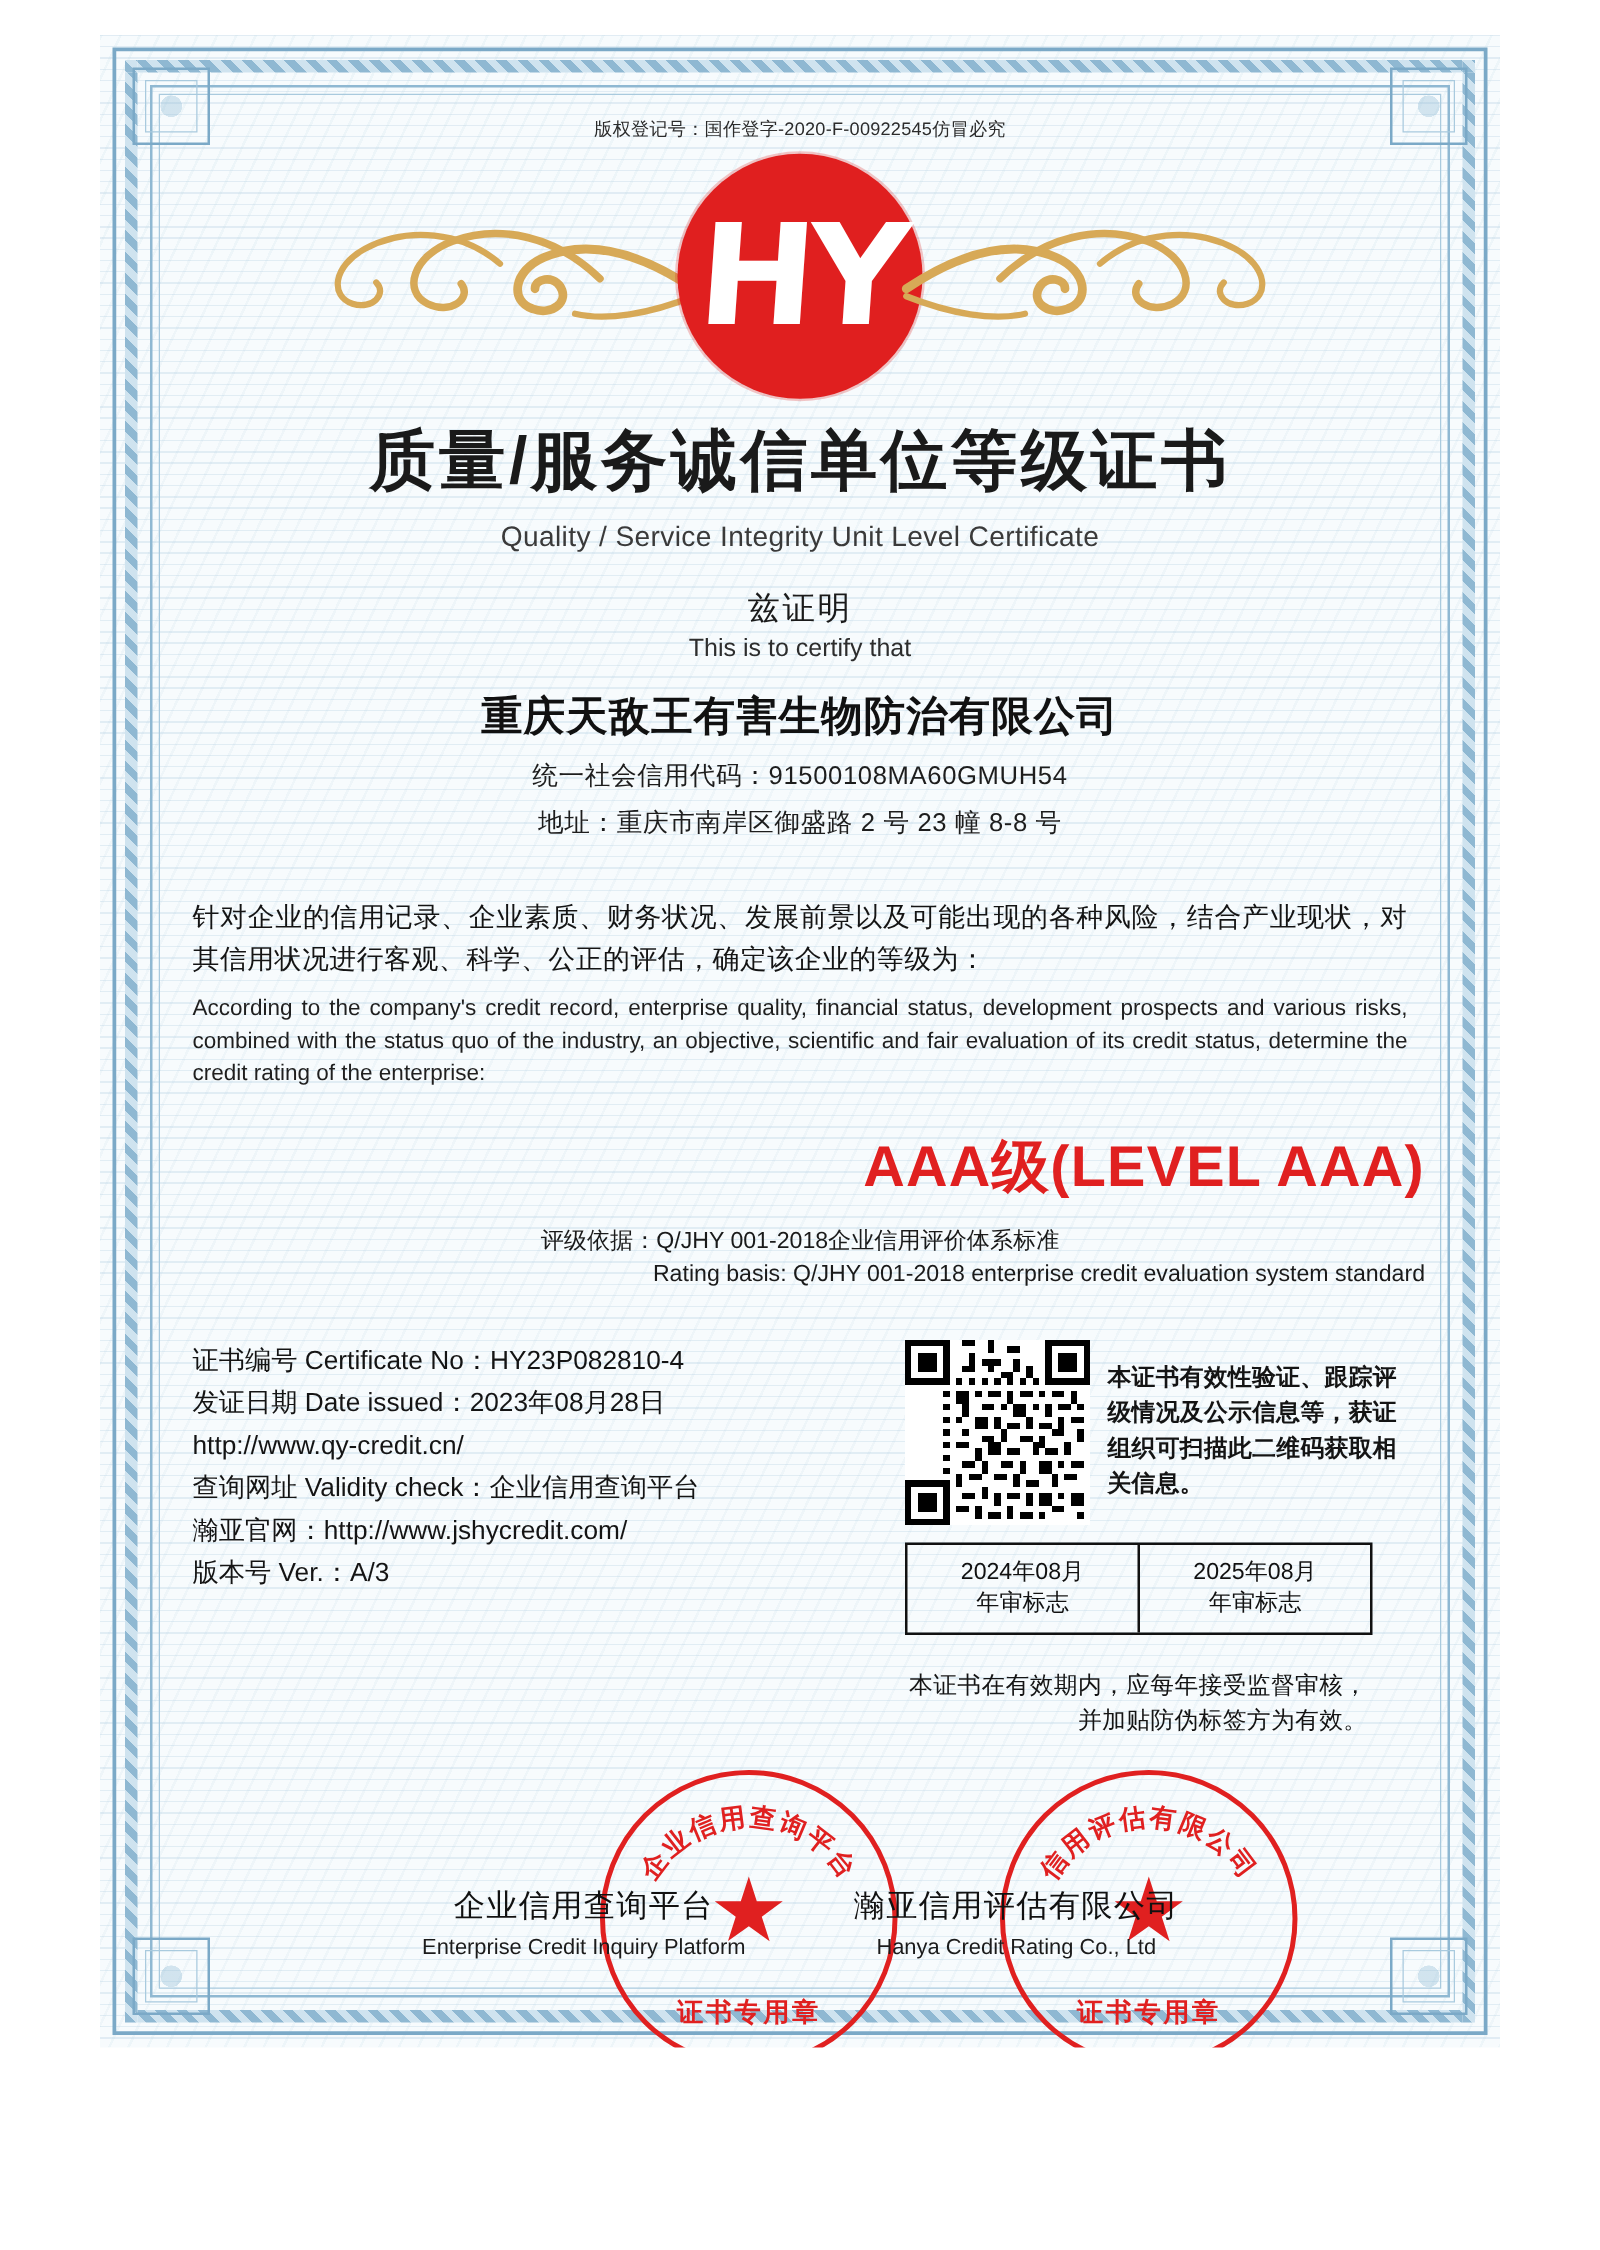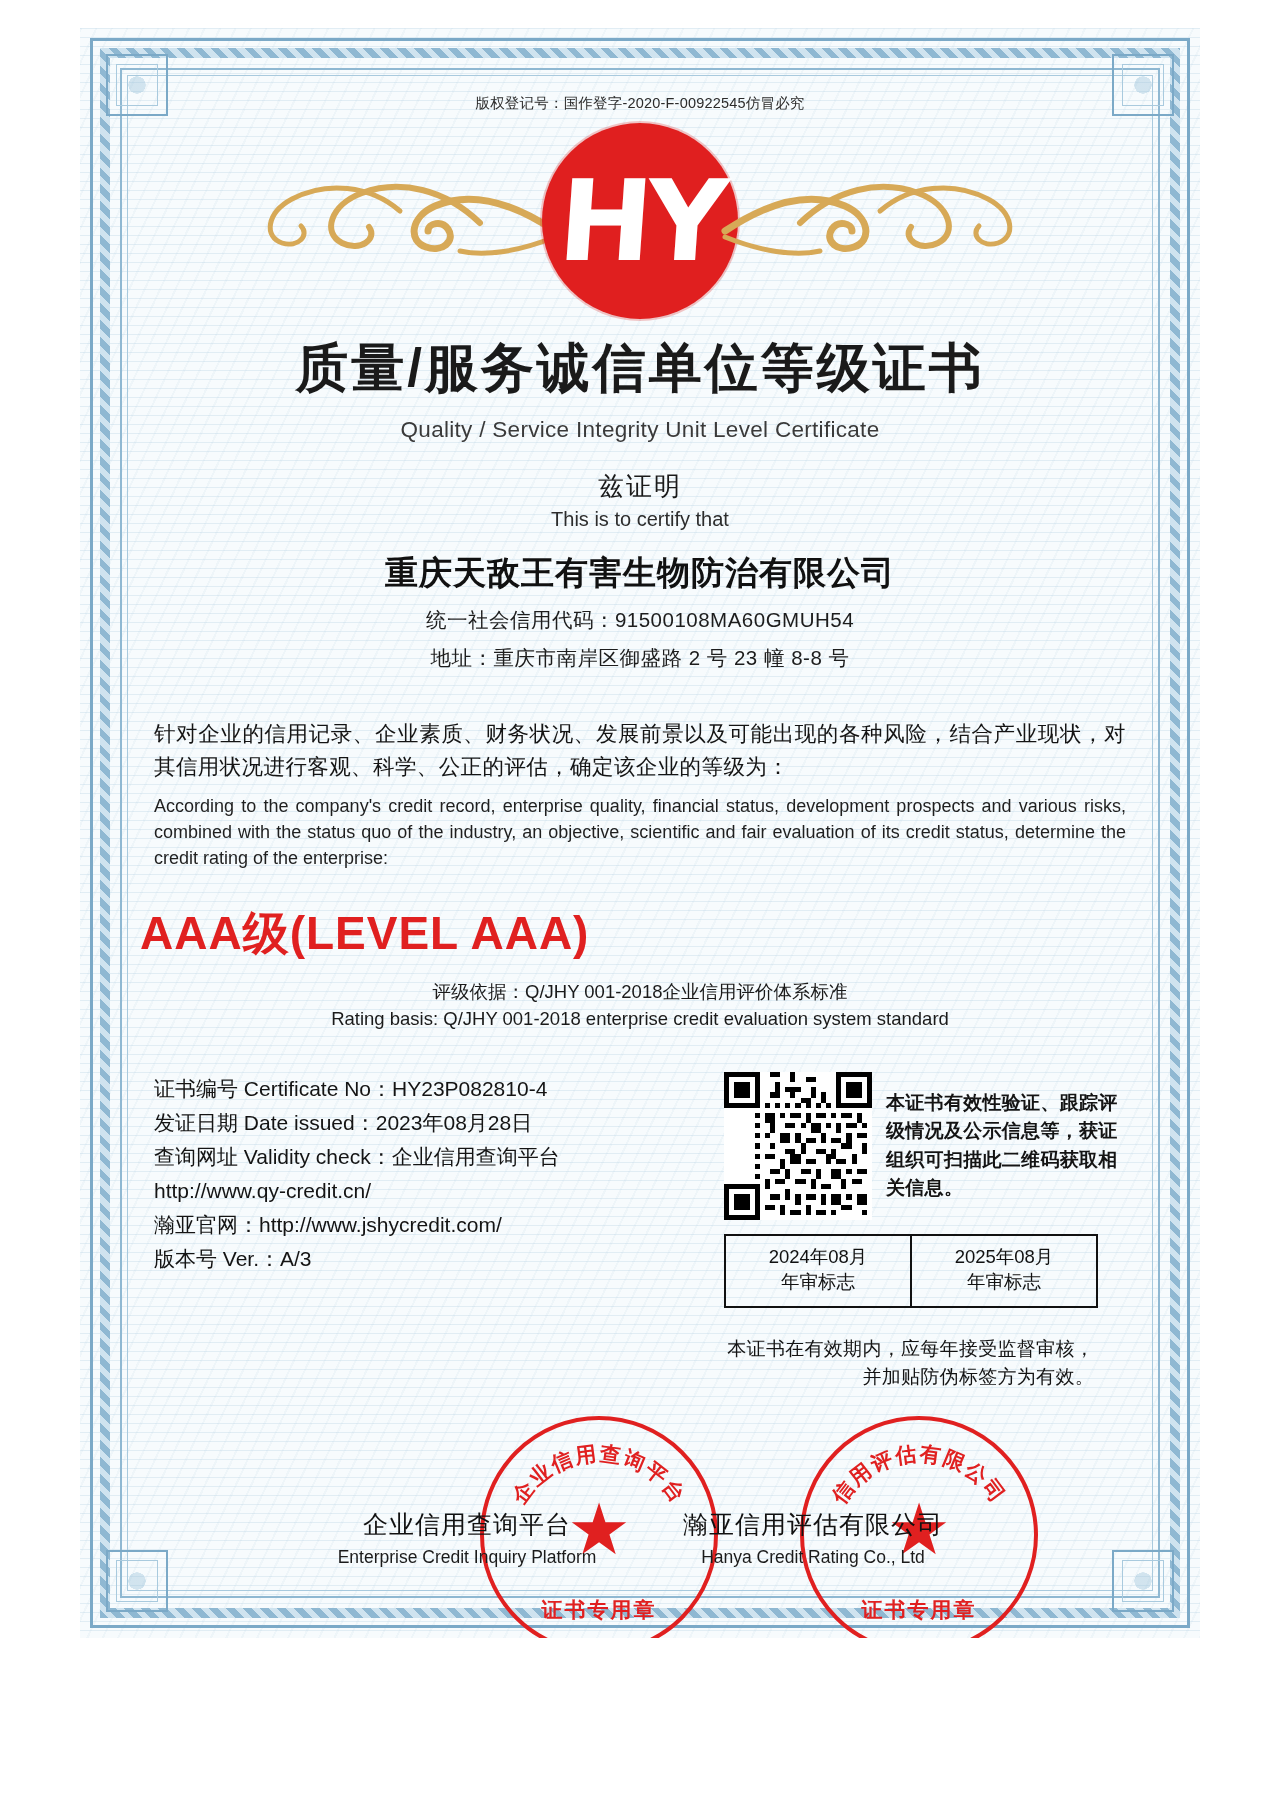--- a/index.html
+++ b/index.html
@@ -212,35 +212,35 @@
   .body-en {
     font-size: 18px;
     line-height: 1.45;
     color: #1f1f1f;
     margin-top: 8px;
     text-align: justify;
   }
 
   
   .level {
-    text-align: left;
+    text-align: right;
     color: #e02020;
     font-size: 46px;
     font-weight: 700;
     margin-top: 32px;
     letter-spacing: 1px;
   }
   .rating-cn {
     text-align: center;
     font-size: 18.5px;
     color: #1a1a1a;
     margin-top: 14px;
   }
   .rating-en {
-    text-align: center;
+    text-align: right;
     font-size: 18.5px;
     color: #1a1a1a;
     margin-top: 4px;
   }
 
   
   .details-row {
     display: flex;
     margin-top: 42px;
     padding: 0 14px;
@@ -435,22 +435,22 @@
     </div>
 
     <div class="level">AAA级(LEVEL AAA)</div>
     <div class="rating-cn">评级依据：Q/JHY 001-2018企业信用评价体系标准</div>
     <div class="rating-en">Rating basis: Q/JHY 001-2018 enterprise credit evaluation system standard</div>
 
     <div class="details-row">
       <div class="details-left">
         <div class="detail-line">证书编号 Certificate No：HY23P082810-4</div>
         <div class="detail-line">发证日期 Date issued：2023年08月28日</div>
+        <div class="detail-line">http://www.qy-credit.cn/</div>
         <div class="detail-line">查询网址 Validity check：企业信用查询平台</div>
-        <div class="detail-line">http://www.qy-credit.cn/</div>
         <div class="detail-line">瀚亚官网：http://www.jshycredit.com/</div>
         <div class="detail-line">版本号 Ver.：A/3</div>
       </div>
 
       <div class="details-right">
         <div class="qr-row">
           <svg class="qr" viewBox="0 0 29 29" shape-rendering="crispEdges">
             <rect width="29" height="29" fill="#ffffff"></rect>
             <g fill="#000000">
 

